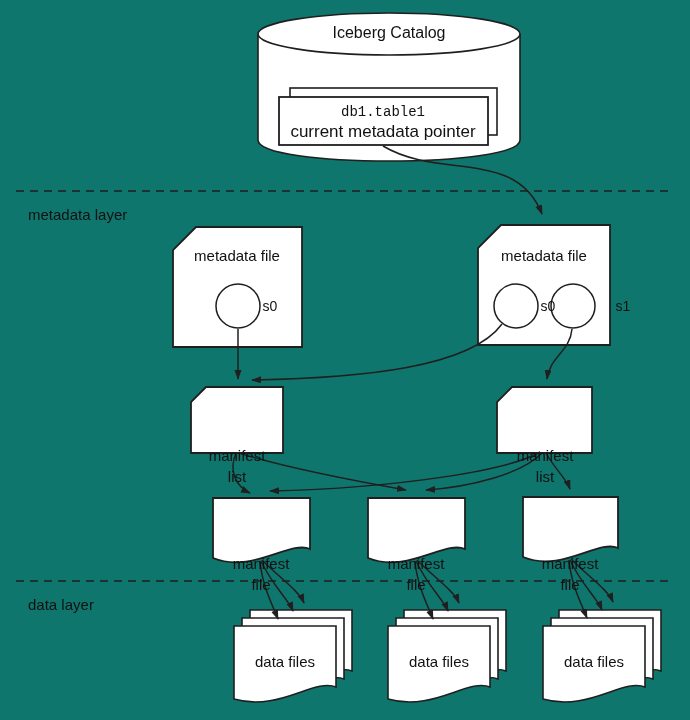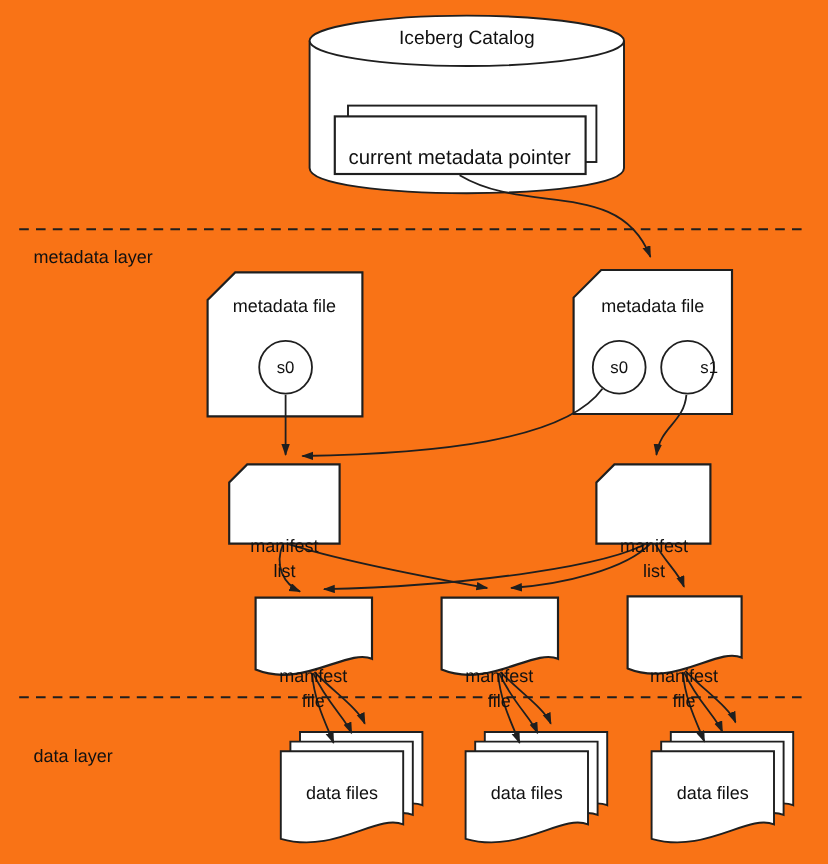--- a/index.html
+++ b/index.html
@@ -1,31 +1,31 @@
 <!DOCTYPE html>
 <html><head>
 <meta charset="utf-8">
 <style>
   html,body{margin:0;padding:0;background:#fff;}
-  .stage{position:relative;width:690px;height:720px;background:#f97316;overflow:hidden;}
+  .stage{position:relative;width:690px;height:720px;background:#0f766e;overflow:hidden;}
   .stage svg{position:absolute;left:0;top:0;}
   .label{
     position:absolute;
     font-family:"Liberation Sans","DejaVu Sans",sans-serif;
     color:#111;
     text-align:center;
     line-height:20px;
     font-size:15px;
     white-space:normal;
   }
   .label.left-align{text-align:left;}
   .mono{font-family:"Liberation Mono","DejaVu Sans Mono",monospace;font-size:14px;line-height:18px;}
   .pointer{font-size:17px;}
   .catalog-title{font-size:16px;}
-  .snap{font-size:14px;line-height:18px;}
+  .snap{font-size:14px;line-height:18px;padding-left:32px;}
   .two-line{line-height:21px;margin-top:48px;}
 </style>
 </head>
 <body>
 
 <div class="stage">
 
   <svg width="690" height="720" viewBox="0 0 690 720">
     <defs>
       <marker id="arrow" markerWidth="12" markerHeight="10" refX="9" refY="3.5" orient="auto" markerUnits="userSpaceOnUse">
@@ -103,24 +103,25 @@
       <path d="M417,560 C 435,578 454,591 459,603" marker-end="url(#arrow)"></path>
 
       <path d="M569,560 C 571,584 581,603 587,618" marker-end="url(#arrow)"></path>
       <path d="M570,560 C 581,584 597,598 602,610" marker-end="url(#arrow)"></path>
       <path d="M571,559 C 589,577 608,590 613,602" marker-end="url(#arrow)"></path>
     </g>
   </svg>
 
   <div class="label catalog-title" style="left:289px;top:23px;width:200px;">Iceberg Catalog</div>
 
+  <div class="label mono" style="left:283px;top:103px;width:200px;">db1.table1</div>
   <div class="label left-align" style="left:28px;top:205px;width:160px;">metadata layer</div>
 
   <div class="label pointer" style="left:263px;top:122px;width:240px;">current metadata pointer</div>
-  <div class="label left-align" style="left:28px;top:621px;width:160px;">data layer</div>
+  <div class="label left-align" style="left:28px;top:595px;width:160px;">data layer</div>
 
   <div class="label" style="left:177px;top:246px;width:120px;">metadata file</div>
   <div class="label" style="left:484px;top:246px;width:120px;">metadata file</div>
 
   <div class="label snap" style="left:218px;top:297px;width:40px;">s0</div>
   <div class="label snap" style="left:496px;top:297px;width:40px;">s0</div>
   <div class="label snap" style="left:571px;top:297px;width:40px;">s1</div>
 
   <div class="label two-line" style="left:202px;top:397px;width:70px;">manifest list</div>
   <div class="label two-line" style="left:510px;top:397px;width:70px;">manifest list</div>

